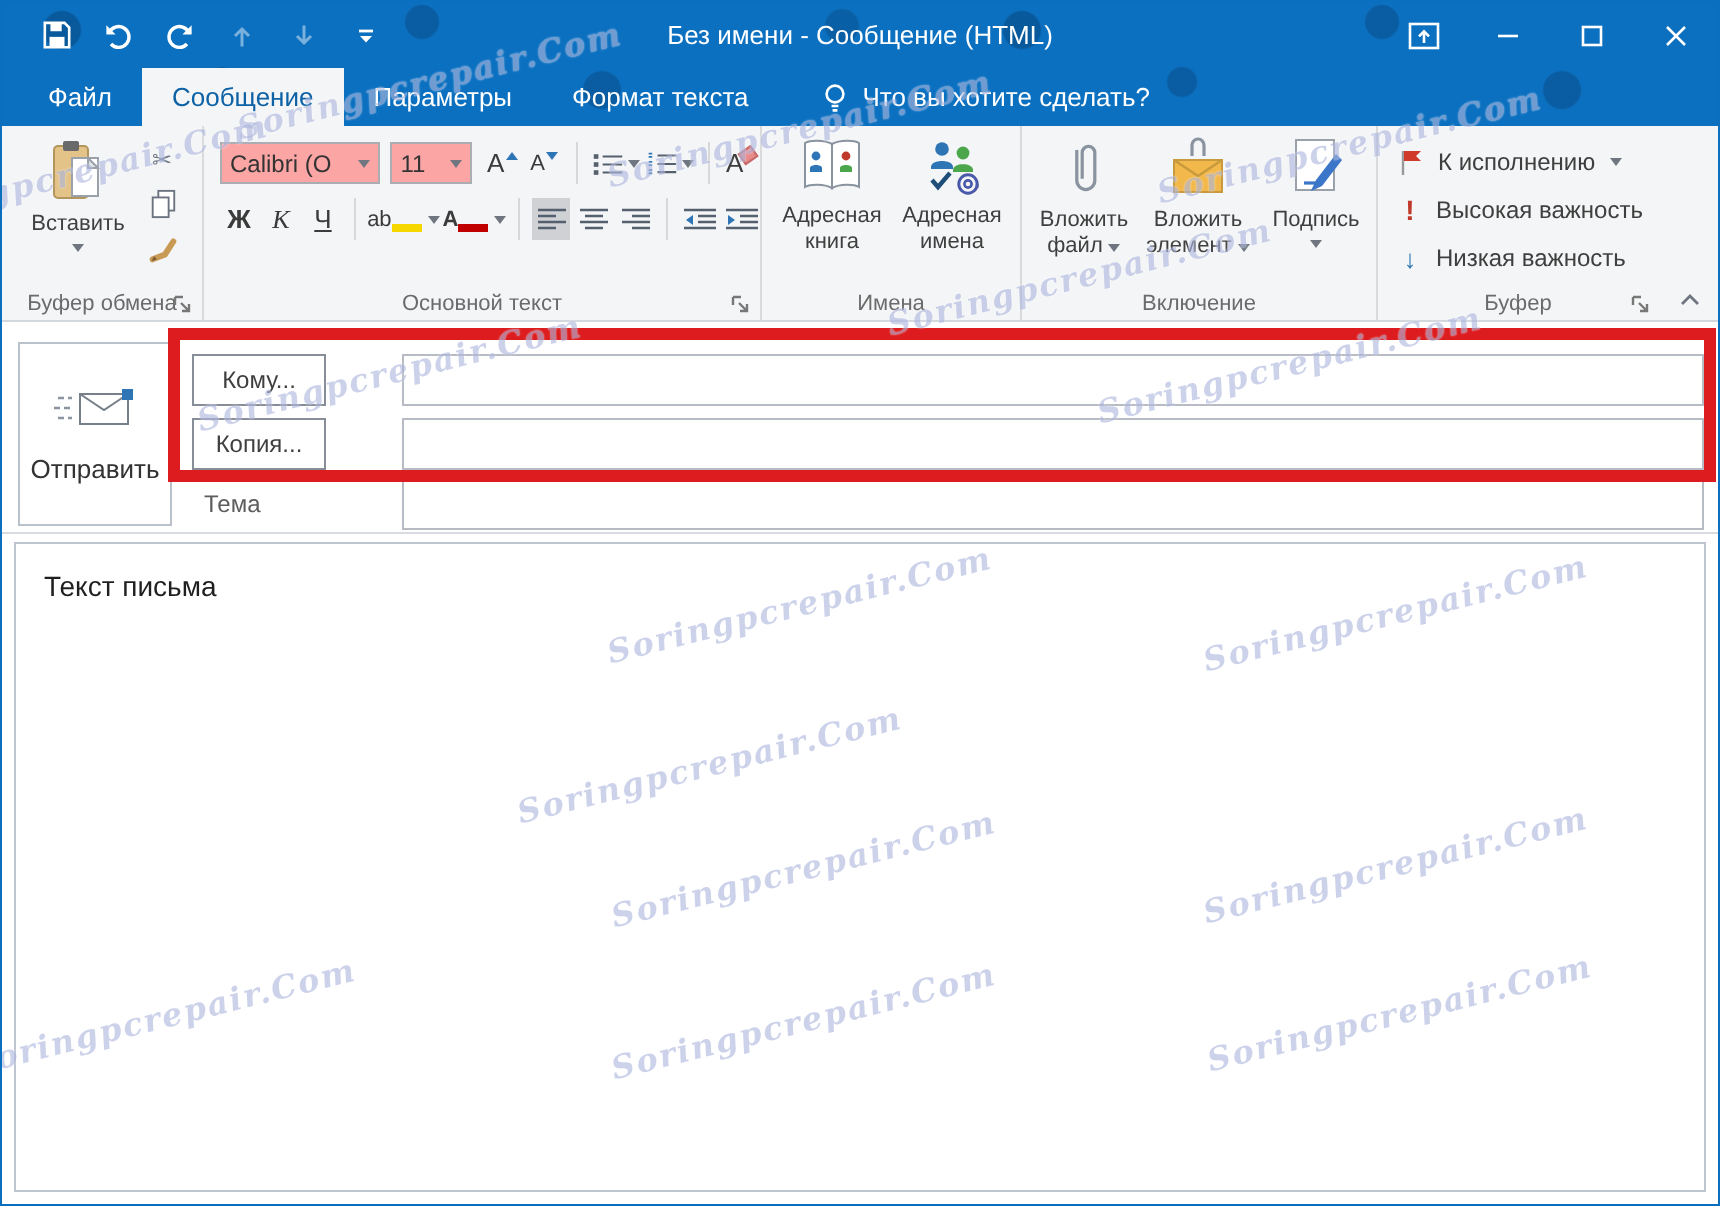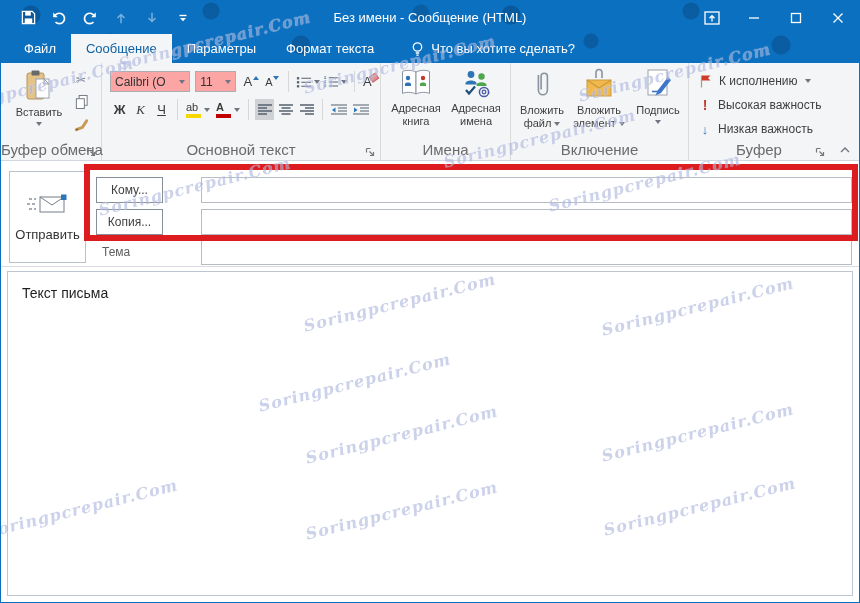--- a/index.html
+++ b/index.html
@@ -28,21 +28,21 @@
   .wc-btn { width:42px; height:33px; display:flex; align-items:center; justify-content:center; }
 
   .tabrow { height:29px; display:flex; align-items:stretch; padding-left:8px; font-size:13px; }
   .tab { padding:0 15px; display:flex; align-items:center; color:#fff; cursor:default; white-space:nowrap; }
   .tab.active { background:#f4f5f6; color:#0d62a6; }
   .tellme { display:flex; align-items:center; gap:7px; margin-left:22px; color:#fff; white-space:nowrap; }
 
   
   .ribbon { position:relative; height:98px; background:#f4f5f6; border-bottom:1px solid #d3d8de; display:flex; color:#3f3f3f; }
   .group { position:relative; height:100%; border-right:1px solid #dadada; }
-  .group-label { position:absolute; bottom:2px; left:0; right:0; text-align:center; font-size:15px; color:#6b6b6b; white-space:nowrap; }
+  .group-label { position:absolute; bottom:2px; left:0; right:0; text-align:center; font-size:11px; color:#6b6b6b; white-space:nowrap; }
   .launcher { position:absolute; bottom:3px; right:5px; width:11px; height:11px; display:flex; align-items:center; justify-content:center; }
 
   .g-clip { width:101px; }
   .g-text { width:279px; }
   .g-names { width:130px; }
   .g-incl { width:178px; }
   .g-tags { width:170px; border-right:none; }
 
   .bigbtn { position:absolute; left:10px; top:6px; width:56px; display:flex; flex-direction:column; align-items:center; font-size:11px; line-height:13px; }
   .bigbtn .cap { margin-top:3px; }
@@ -54,21 +54,21 @@
   .combo { background:#fca5a5; border:1px solid #abadb3; height:21px; display:flex; align-items:center; gap:4px; padding:0 4px; font-size:12px; color:#333; }
   .combo-font { width:88px; } .combo-size { width:44px; }
   .combo .grow { flex:1; overflow:hidden; white-space:nowrap; }
   .caret { width:0; height:0; border-left:3px solid transparent; border-right:3px solid transparent; border-top:4px solid #6f7680; flex:none; }
   .sbtn { height:21px; min-width:19px; padding:0 2px; display:flex; align-items:center; justify-content:center; font-size:13px; color:#3b3b3b; }
   .sbtn.active { background:#cfd1d4; }
   .vsep { width:1px; height:21px; background:#d8d8d8; margin:0 4px; flex:none; }
   .ax { font-size:13px; } .ax2 { font-size:11px; }
   .tri-up { width:0; height:0; border-left:3px solid transparent; border-right:3px solid transparent; border-bottom:4px solid #2e75b6; margin:-8px 0 0 1px; }
   .tri-dn { width:0; height:0; border-left:3px solid transparent; border-right:3px solid transparent; border-top:4px solid #2e75b6; margin:-8px 0 0 1px; }
-  .fmt { display:flex; flex-direction:column; align-items:flex-start; line-height:12px; }
+  .fmt { display:flex; flex-direction:row; align-items:flex-end; line-height:12px; }
   .bar { width:15px; height:4px; margin-top:1px; }
   .bar-y { background:#f7d700; } .bar-r { background:#c00000; }
   .bold-k { font-weight:bold; } .ital-k { font-style:italic; font-family:"Liberation Serif",serif; } .und-k { text-decoration:underline; }
 
   .vbtn { position:absolute; top:5px; display:flex; flex-direction:column; align-items:center; font-size:11px; line-height:13px; text-align:center; color:#3f3f3f; }
   .vbtn .vcap { margin-top:4px; }
   .withcaret { display:flex; align-items:center; gap:3px; justify-content:center; }
 
   .tagbtn { display:flex; align-items:center; gap:7px; height:22px; padding-left:10px; font-size:12px; color:#3f3f3f; white-space:nowrap; }
   .tagcol { padding-top:7px; display:flex; flex-direction:column; gap:2px; }

